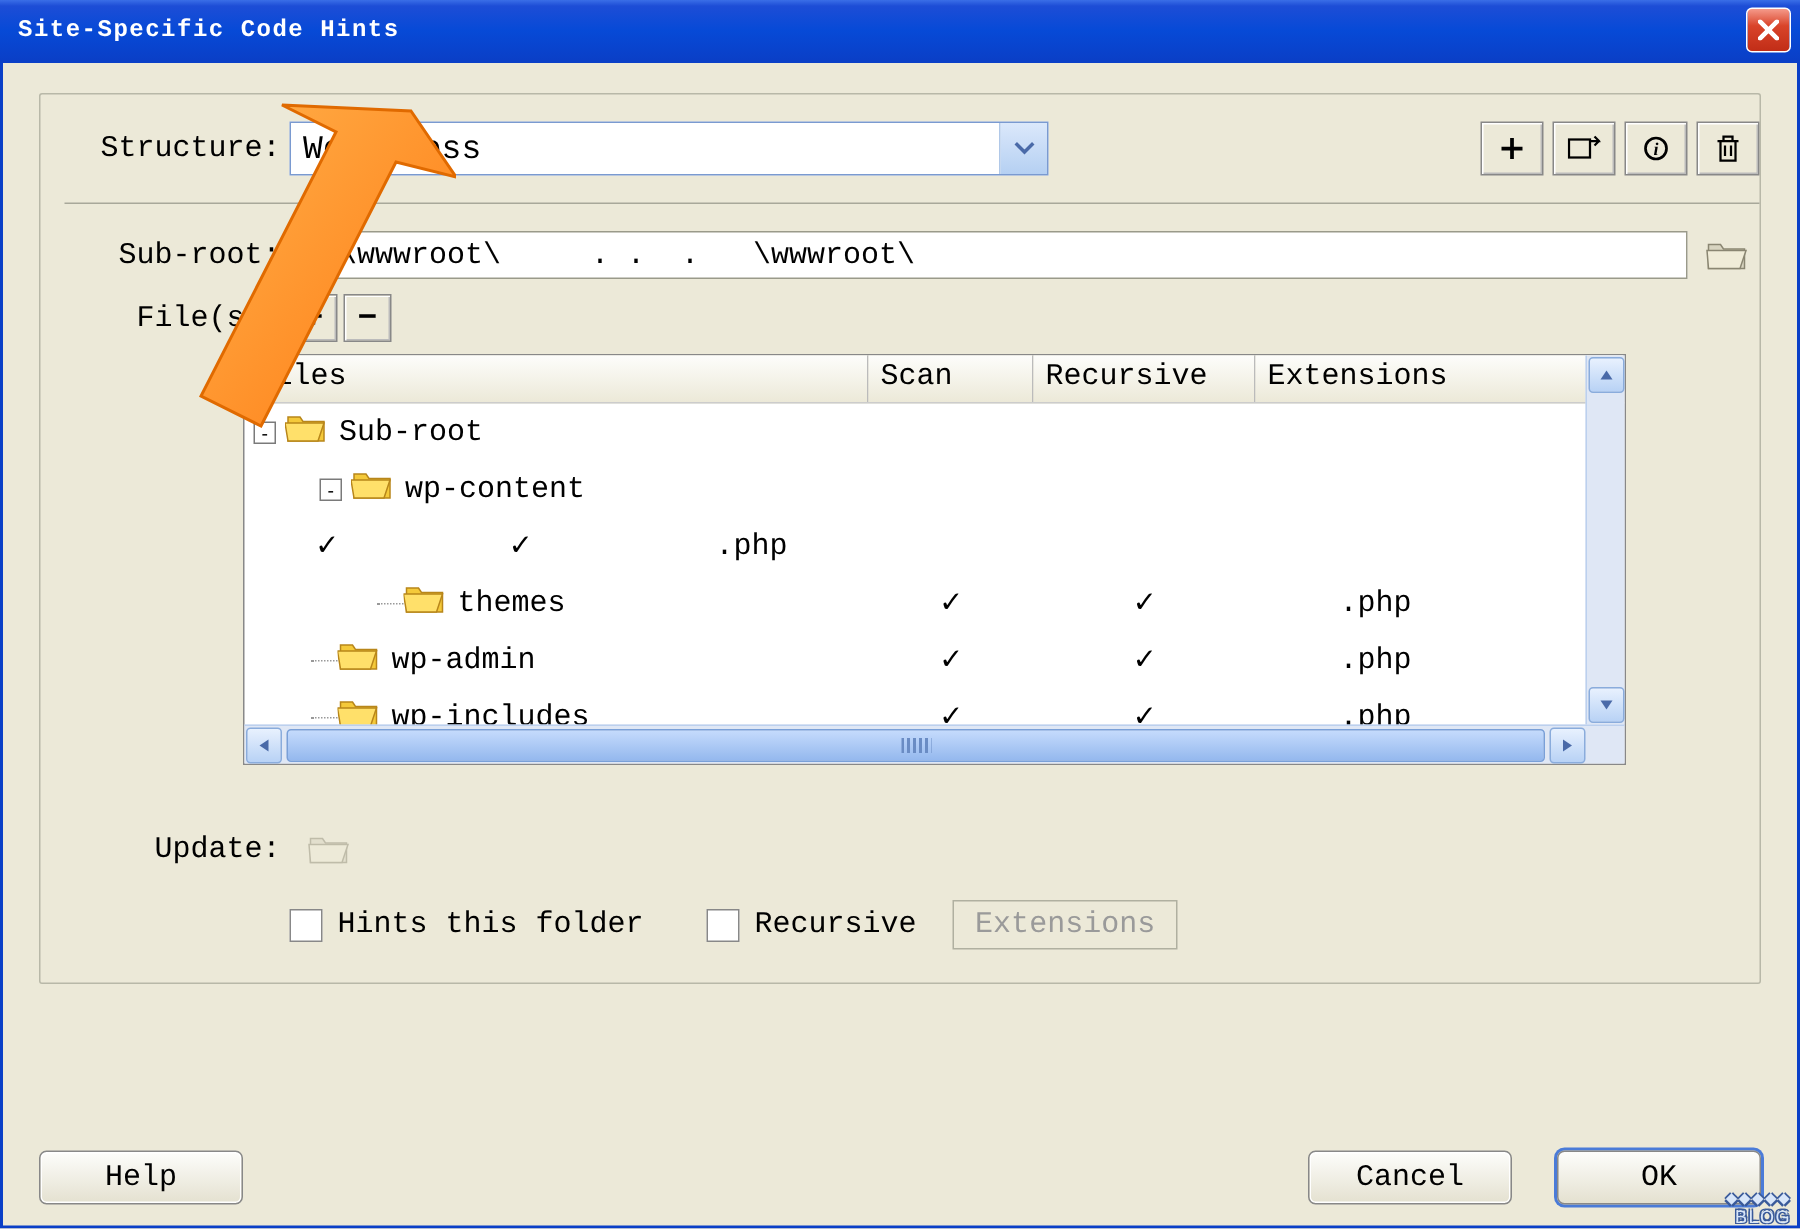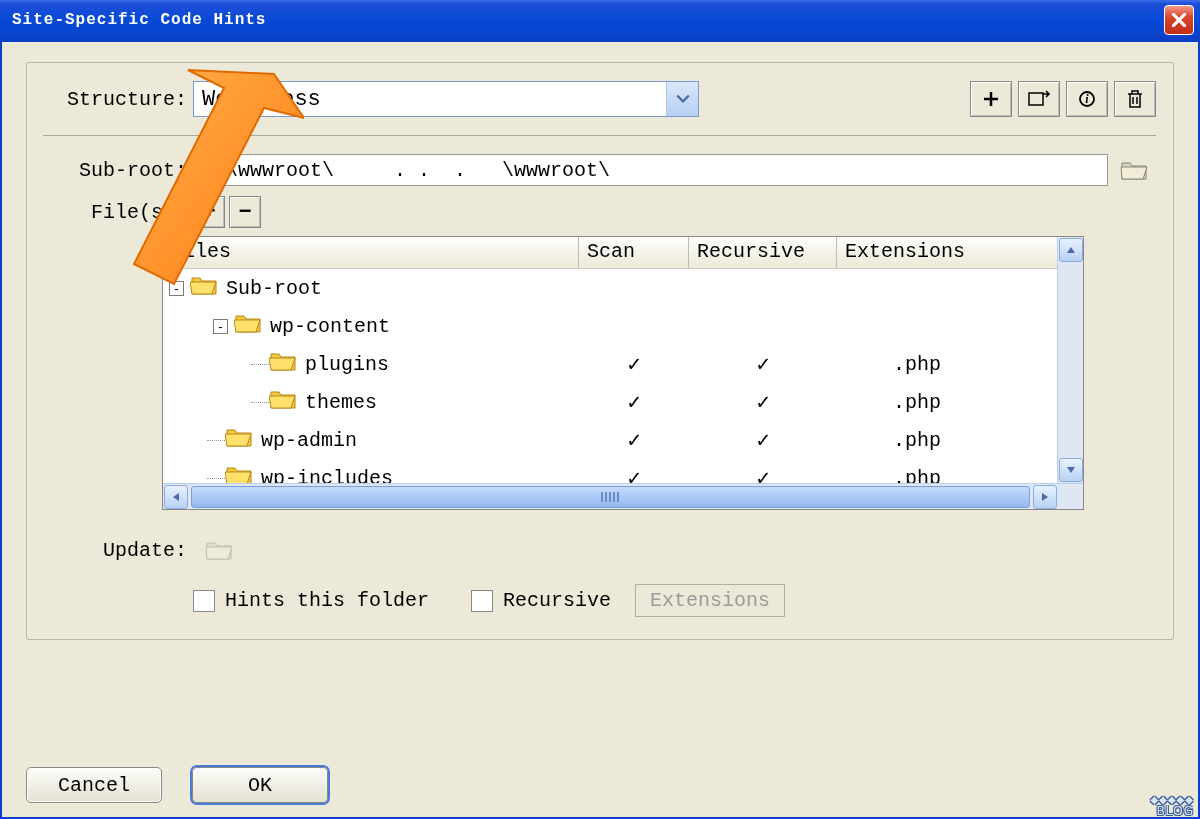--- a/index.html
+++ b/index.html
@@ -45,21 +45,21 @@
   .outer {
     border: 2px solid #0a3fc7;
     height: calc(819px - 40px);
     background: #ece9d8;
     padding: 20px 24px;
     position: relative;
   }
   .inner-panel {
     border: 1px solid #b8b8a8;
     border-radius: 2px;
-    padding: 18px 17px 22px 16px;
+    padding: 18px 0 22px 16px;
     background: #ece9d8;
     position: relative;
   }
   .row {
     display: flex;
     align-items: center;
     margin-bottom: 6px;
   }
   .label-cell {
     min-width: 150px;
@@ -424,32 +424,20 @@
                   <path d="M2 4 H10 L12 7 H26 V20 H2 Z" fill="#f4c93a" stroke="#b8861a"></path>
                   <path d="M0 8 H22 L26 8 L22 20 H2 Z" fill="#ffe06a" stroke="#b8861a"></path>
                 </svg></span>
               <span>wp-content</span>
             </div>
             <div class="tree-scan-cell check"></div>
             <div class="tree-rec-cell check"></div>
             <div class="tree-ext-cell"></div>
           </div>
           <div class="tree-row">
-            <div class="tree-file-cell">
-              <span class="tree-spacer" style="width: 44px; display: inline-block;"></span>
-              <span class="tree-spacer" style="width: 44px; display: inline-block;"></span>
-              <span class="dotted-h-wrap">
-                <span class="dotted-h"></span>
-              </span>
-              <span><svg class="folder-svg" viewBox="0 0 28 22">
-                  <path d="M2 4 H10 L12 7 H26 V20 H2 Z" fill="#f4c93a" stroke="#b8861a"></path>
-                  <path d="M0 8 H22 L26 8 L22 20 H2 Z" fill="#ffe06a" stroke="#b8861a"></path>
-                </svg></span>
-              <span>plugins</span>
-            </div>
             <div class="tree-scan-cell check">✓</div>
             <div class="tree-rec-cell check">✓</div>
             <div class="tree-ext-cell">.php</div>
           </div>
           <div class="tree-row">
             <div class="tree-file-cell">
               <span class="tree-spacer" style="width: 44px; display: inline-block;"></span>
               <span class="tree-spacer" style="width: 44px; display: inline-block;"></span>
               <span class="dotted-h-wrap">
                 <span class="dotted-h"></span>
@@ -517,21 +505,21 @@
           </div>
         <div class="thumb"></div>
         <div class="arrow" style="margin-right:26px">
             <svg width="8" height="10" viewBox="0 0 8 10">
               <path d="M7 5 L1 1 L1 9 Z" fill="#4a6aa8"></path>
             </svg>
           </div>
       </div>
     </div>
 
-    <div class="row" style="margin-top:24px">
+    <div class="row" style="margin-top:40px">
       <div class="label-cell">Update:</div>
       <div class="folder-icon-btn" style="opacity:.45">
         <svg class="folder-svg" viewBox="0 0 28 22">
             <path d="M2 4 H10 L12 7 H26 V20 H2 Z" fill="#d8d4c0" stroke="#8a8672"></path>
             <path d="M1 8 H24 L27 8 L23 20 H2 Z" fill="#f0ecd8" stroke="#8a8672"></path>
           </svg>
       </div>
     </div>
 
     <div class="checkbox-row">
@@ -539,20 +527,21 @@
       <span>Hints this folder</span>
       <div style="width:30px"></div>
       <div class="checkbox"></div>
       <span>Recursive</span>
       <button class="ext-btn" disabled="">Extensions</button>
     </div>
 
   </div>
 
   <div class="footer-btns">
+    <button class="push-btn">Help</button>
     <div class="right">
       <button class="push-btn">Cancel</button>
       <button class="push-btn default">OK</button>
     </div>
   </div>
 </div>
 
 <svg class="orange-arrow" viewBox="0 0 200 240">
   <defs>
     <linearGradient id="og" x1="0" y1="0" x2="1" y2="1">

